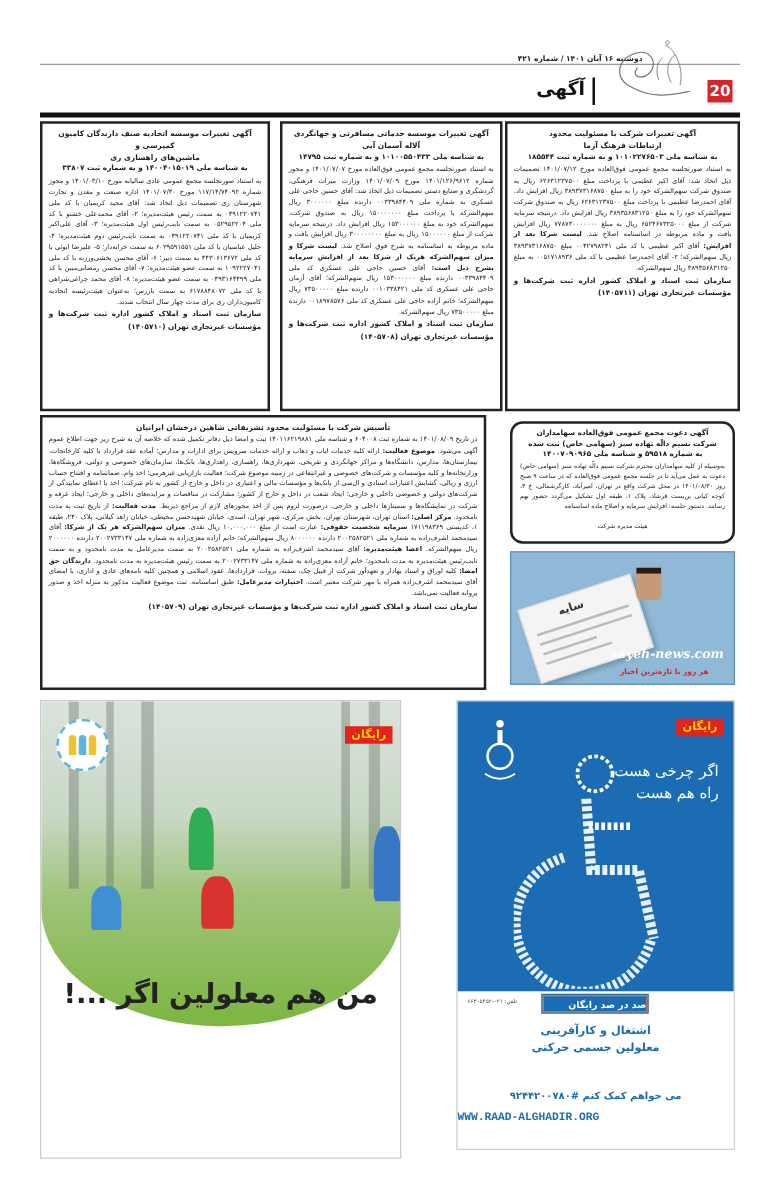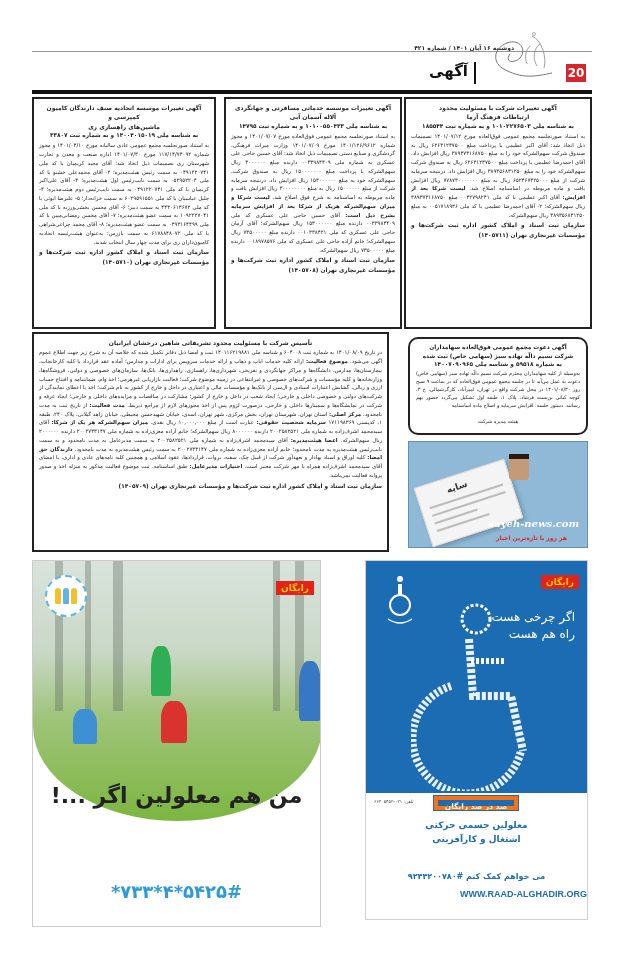--- a/index.html
+++ b/index.html
@@ -54,25 +54,25 @@
   .free-badge { position: absolute; background: #e2231a; color: #ffd200; font-weight: bold; font-size: 9px; padding: 2px 5px; }
   .children-headline { position: absolute; right: 0; left: 0; top: 222px; text-align: center; font-size: 22px; font-weight: bold; color: #222; }
   .children-org { position: absolute; right: 0; left: 0; top: 290px; text-align: center; font-size: 10px; color: #2f9bd6; }
   .children-code { position: absolute; right: 0; left: 0; top: 320px; text-align: center; font-size: 18px; color: #2f9bd6; font-weight: bold; direction: ltr; letter-spacing: 1px; }
 
   .promo-raad { position: absolute; right: 32px; top: 560px; width: 223px; height: 360px; border: 1px solid #d0d0d0; background: #fff; overflow: hidden; }
   .raad-blue { position: absolute; left: 0; right: 0; top: 0; height: 232px; background: #1c6cb3; }
   .raad-slogan { position: absolute; right: 12px; top: 48px; color: #fff; font-size: 12px; line-height: 1.45; text-align: right; margin-left: 24px; }
   .raad-logo { position: absolute; left: 18px; top: 14px; width: 30px; height: 55px; }
   .wheelchair { position: absolute; left: 45px; top: 40px; width: 130px; height: 190px; }
-  .raad-ribbon { position: absolute; left: 68px; top: 235px; width: 84px; height: 14px; background: #1c6cb3; color: #fff; font-size: 7.5px; font-weight: bold; text-align: center; line-height: 14px; border: 4px solid #f97316; outline: 1px solid #1c6cb3; }
+  .raad-ribbon { position: absolute; left: 68px; top: 235px; width: 84px; height: 14px; background: #1c6cb3; color: #fff; font-size: 7.5px; font-weight: bold; text-align: right; line-height: 14px; border: 1px solid #f97316; outline: 1px solid #1c6cb3; }
   .raad-phone { position: absolute; left: 8px; top: 238px; font-size: 4.5px; color: #444; }
   .raad-services { position: absolute; left: 0; right: 0; top: 258px; text-align: center; color: #1c6cb3; font-size: 9px; line-height: 1.55; font-weight: bold; }
   .raad-donate { position: absolute; left: 0; right: 0; top: 311px; text-align: center; color: #1c6cb3; font-size: 8px; font-weight: bold; }
-  .raad-url { position: absolute; left: 0; right: 0; top: 328px; text-align: right; color: #1c6cb3; font-family: Liberation Sans, sans-serif; font-size: 9px; font-weight: bold; direction: ltr; }
+  .raad-url { position: absolute; left: 0; right: 0; top: 328px; text-align: left; color: #1c6cb3; font-family: Liberation Mono, monospace; font-size: 9px; font-weight: bold; direction: ltr; }
 </style>
 </head>
 <body>
 
 <header class="masthead">
   <div class="issue-line">دوشنبه ۱۶ آبان ۱۴۰۱ / شماره ۴۲۱</div>
   <div class="thin-rule"></div>
   <div class="logo">
     <svg width="80" height="60" viewBox="0 0 80 60">
       <path d="M70 45 C55 48, 40 52, 20 40 C10 33, 12 20, 25 15 C38 10, 45 22, 38 30 C32 36, 22 34, 28 26" stroke="#777" stroke-width="1" fill="none"></path>
@@ -175,21 +175,20 @@
     <div class="kid" style="left:40px; top:148px; width:24px; height:35px; background:#3f8fd4"></div>
     <div class="kid" style="left:266px; top:100px; width:22px; height:60px; background:#3777c4"></div>
   </div>
   <div class="children-logo">
     <span style="background:#f2c12e"></span>
       <span style="background:#5fb5e0"></span>
       <span style="background:#f2c12e"></span>
   </div>
   <div class="free-badge" style="right:6px; top:20px;">رایگان</div>
   <div class="children-headline">من هم معلولین اگر ...!</div>
-  <div class="children-code">*۷۳۳*۴*۵۴۲۵#</div>
 </section>
 
 <section class="promo-raad">
   <div class="raad-blue">
     <div class="free-badge" style="right:8px; top:14px;">رایگان</div>
     <svg class="raad-logo" viewBox="0 0 30 55">
       <circle cx="16" cy="4" r="3" fill="#fff"></circle>
       <rect x="14" y="9" width="4" height="12" fill="#fff"></rect>
       <circle cx="16" cy="30" r="10" stroke="#fff" stroke-width="2" fill="none"></circle>
       <path d="M4 44 Q16 52 28 44" stroke="#fff" stroke-width="1.5" fill="none"></path>
@@ -201,18 +200,18 @@
     <svg class="wheelchair" viewBox="0 0 130 190">
       <circle cx="65" cy="18" r="14" fill="none" stroke="#fff" stroke-width="3" stroke-dasharray="3 2"></circle>
       <path d="M58 38 L62 95 L100 95 L112 150" stroke="#fff" stroke-width="8" fill="none" stroke-dasharray="4 2" opacity="0.9"></path>
       <path d="M40 85 A55 55 0 1 0 110 150" stroke="#fff" stroke-width="8" fill="none" stroke-dasharray="3 2" opacity="0.9"></path>
       <path d="M60 60 L95 60" stroke="#fff" stroke-width="6" fill="none" stroke-dasharray="3 2"></path>
     </svg>
   </div>
   <div class="raad-phone">تلفن: ۰۲۱-۶۶۳۰۵۴۵۲</div>
   <div class="raad-ribbon">صد در صد رایگان</div>
   <div class="raad-services">
+    <div>اشتغال و کارآفرینی</div>
     <div>معلولین جسمی حرکتی</div>
-    <div>اشتغال و کارآفرینی</div>
   </div>
   <div class="raad-donate">می خواهم کمک کنم #۹۲۴۴۲۰۰۷۸۰</div>
   <div class="raad-url">WWW.RAAD-ALGHADIR.ORG</div>
 </section>
 
 </body></html>

